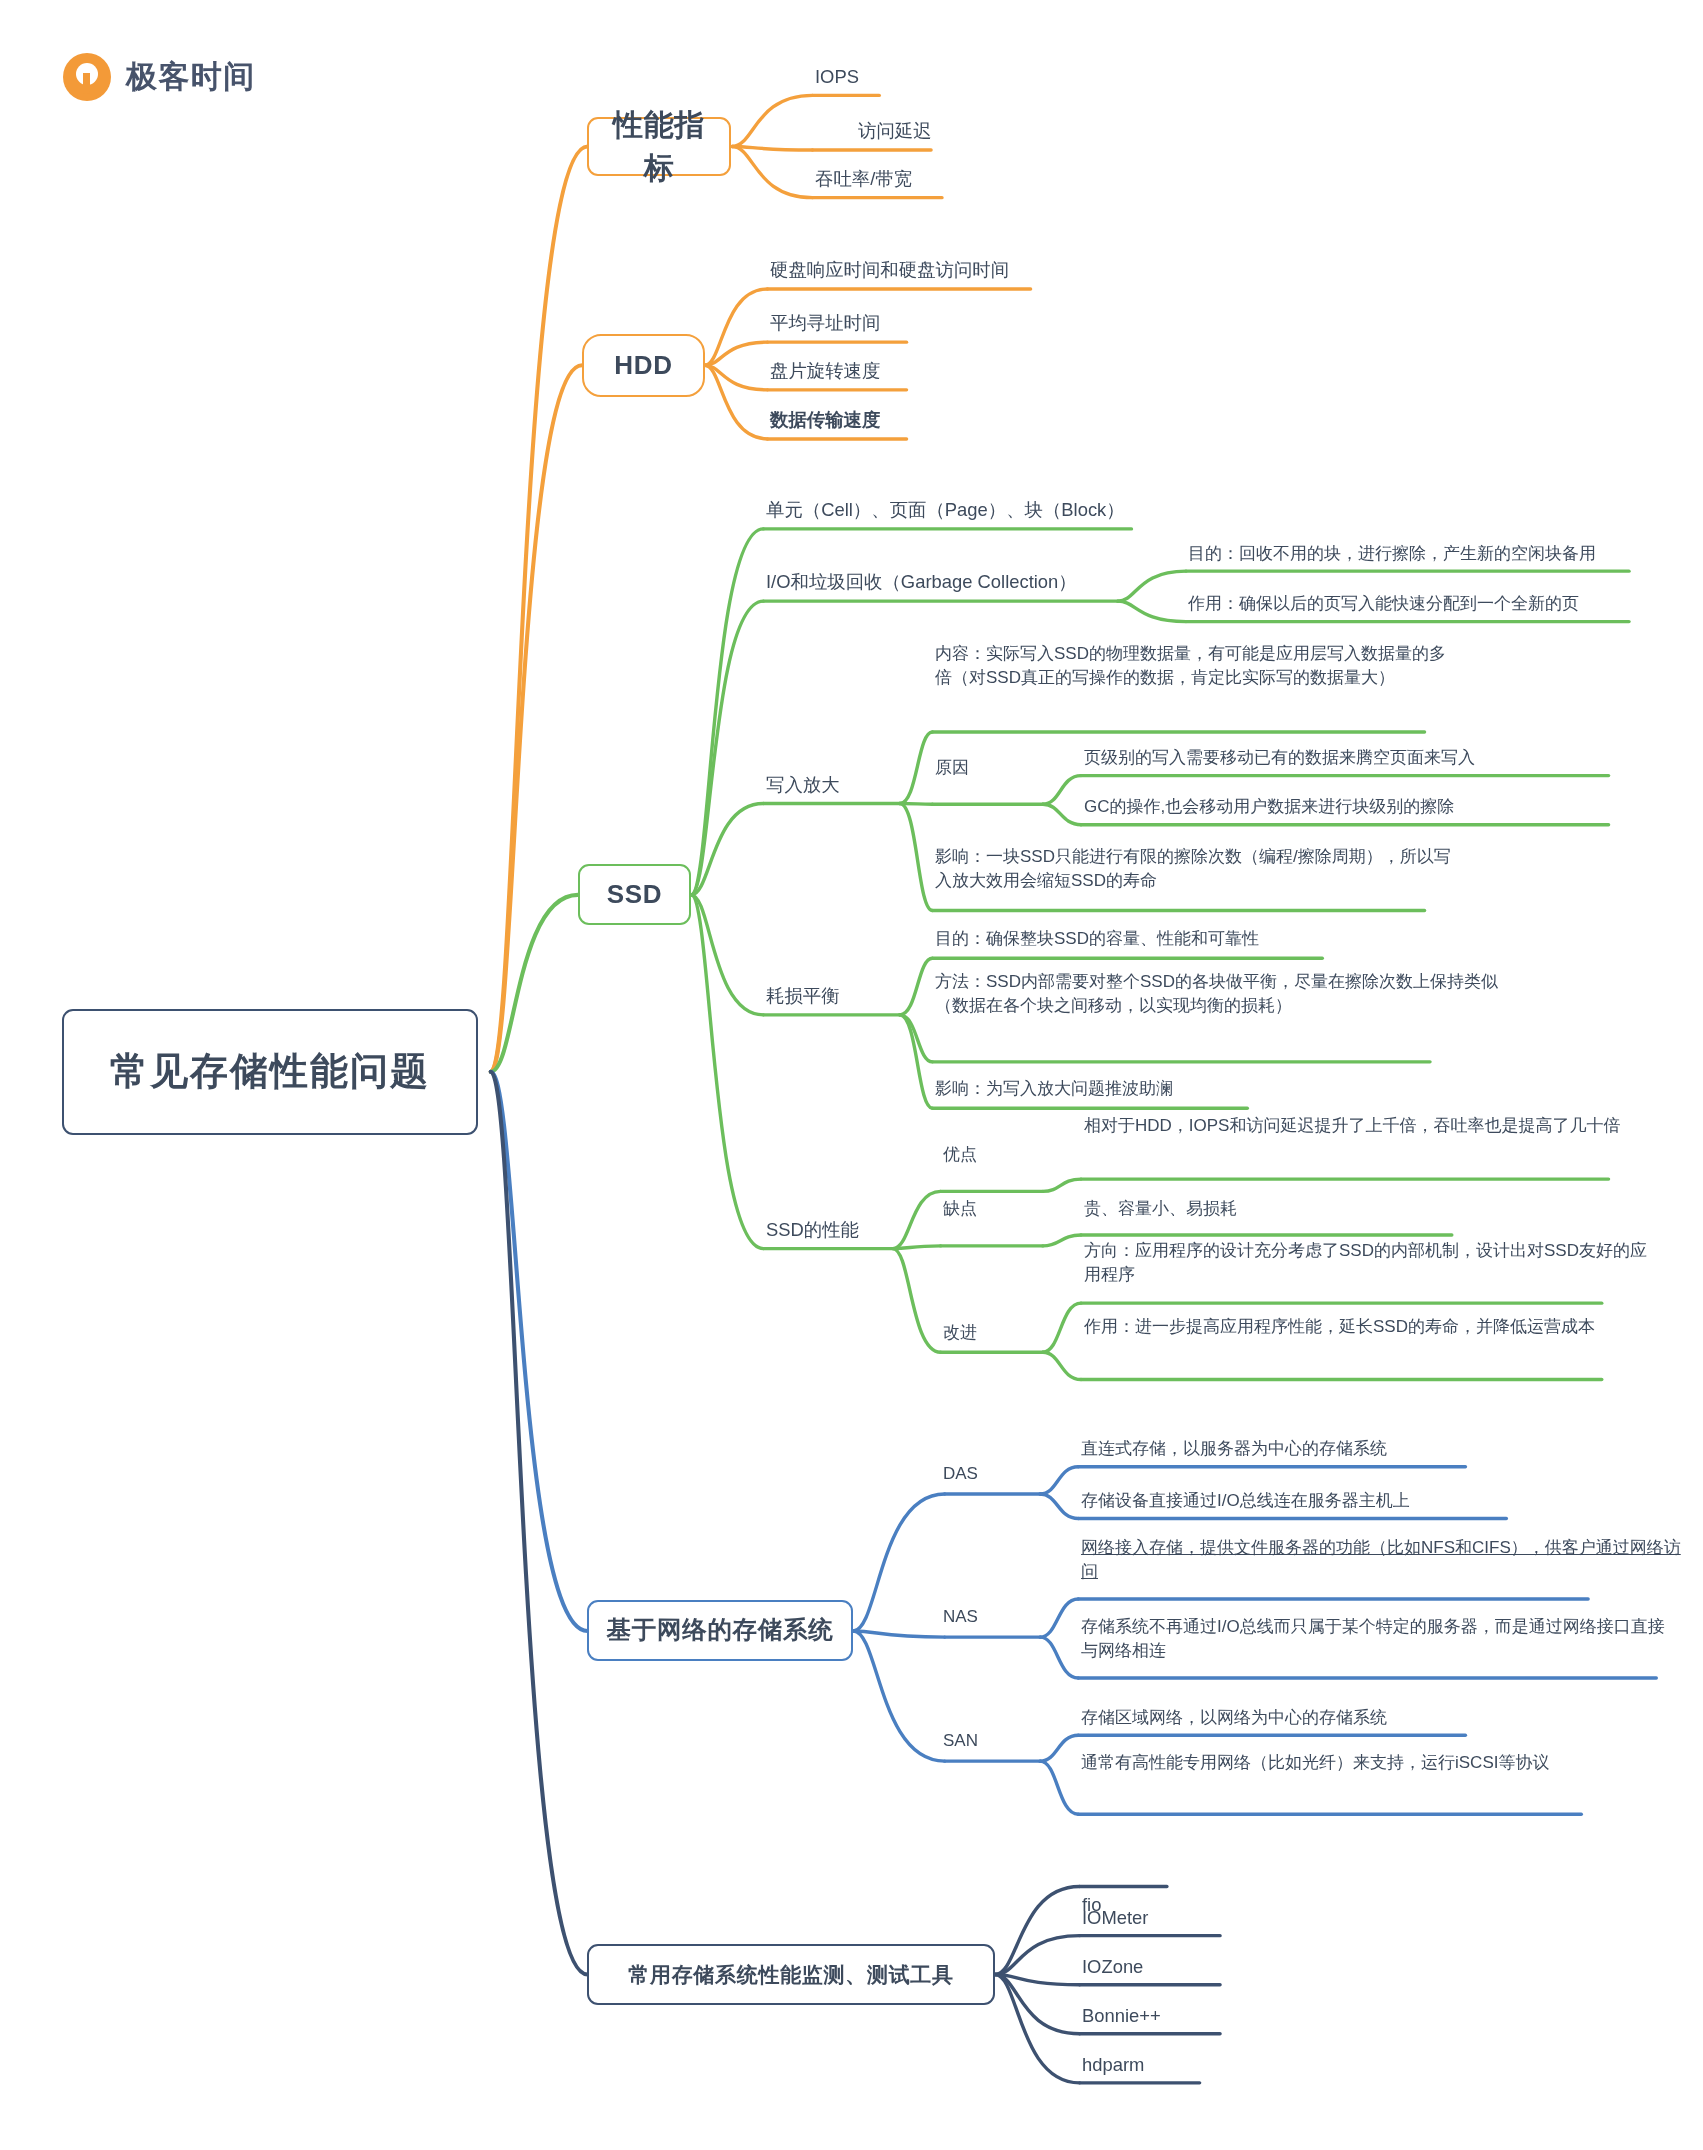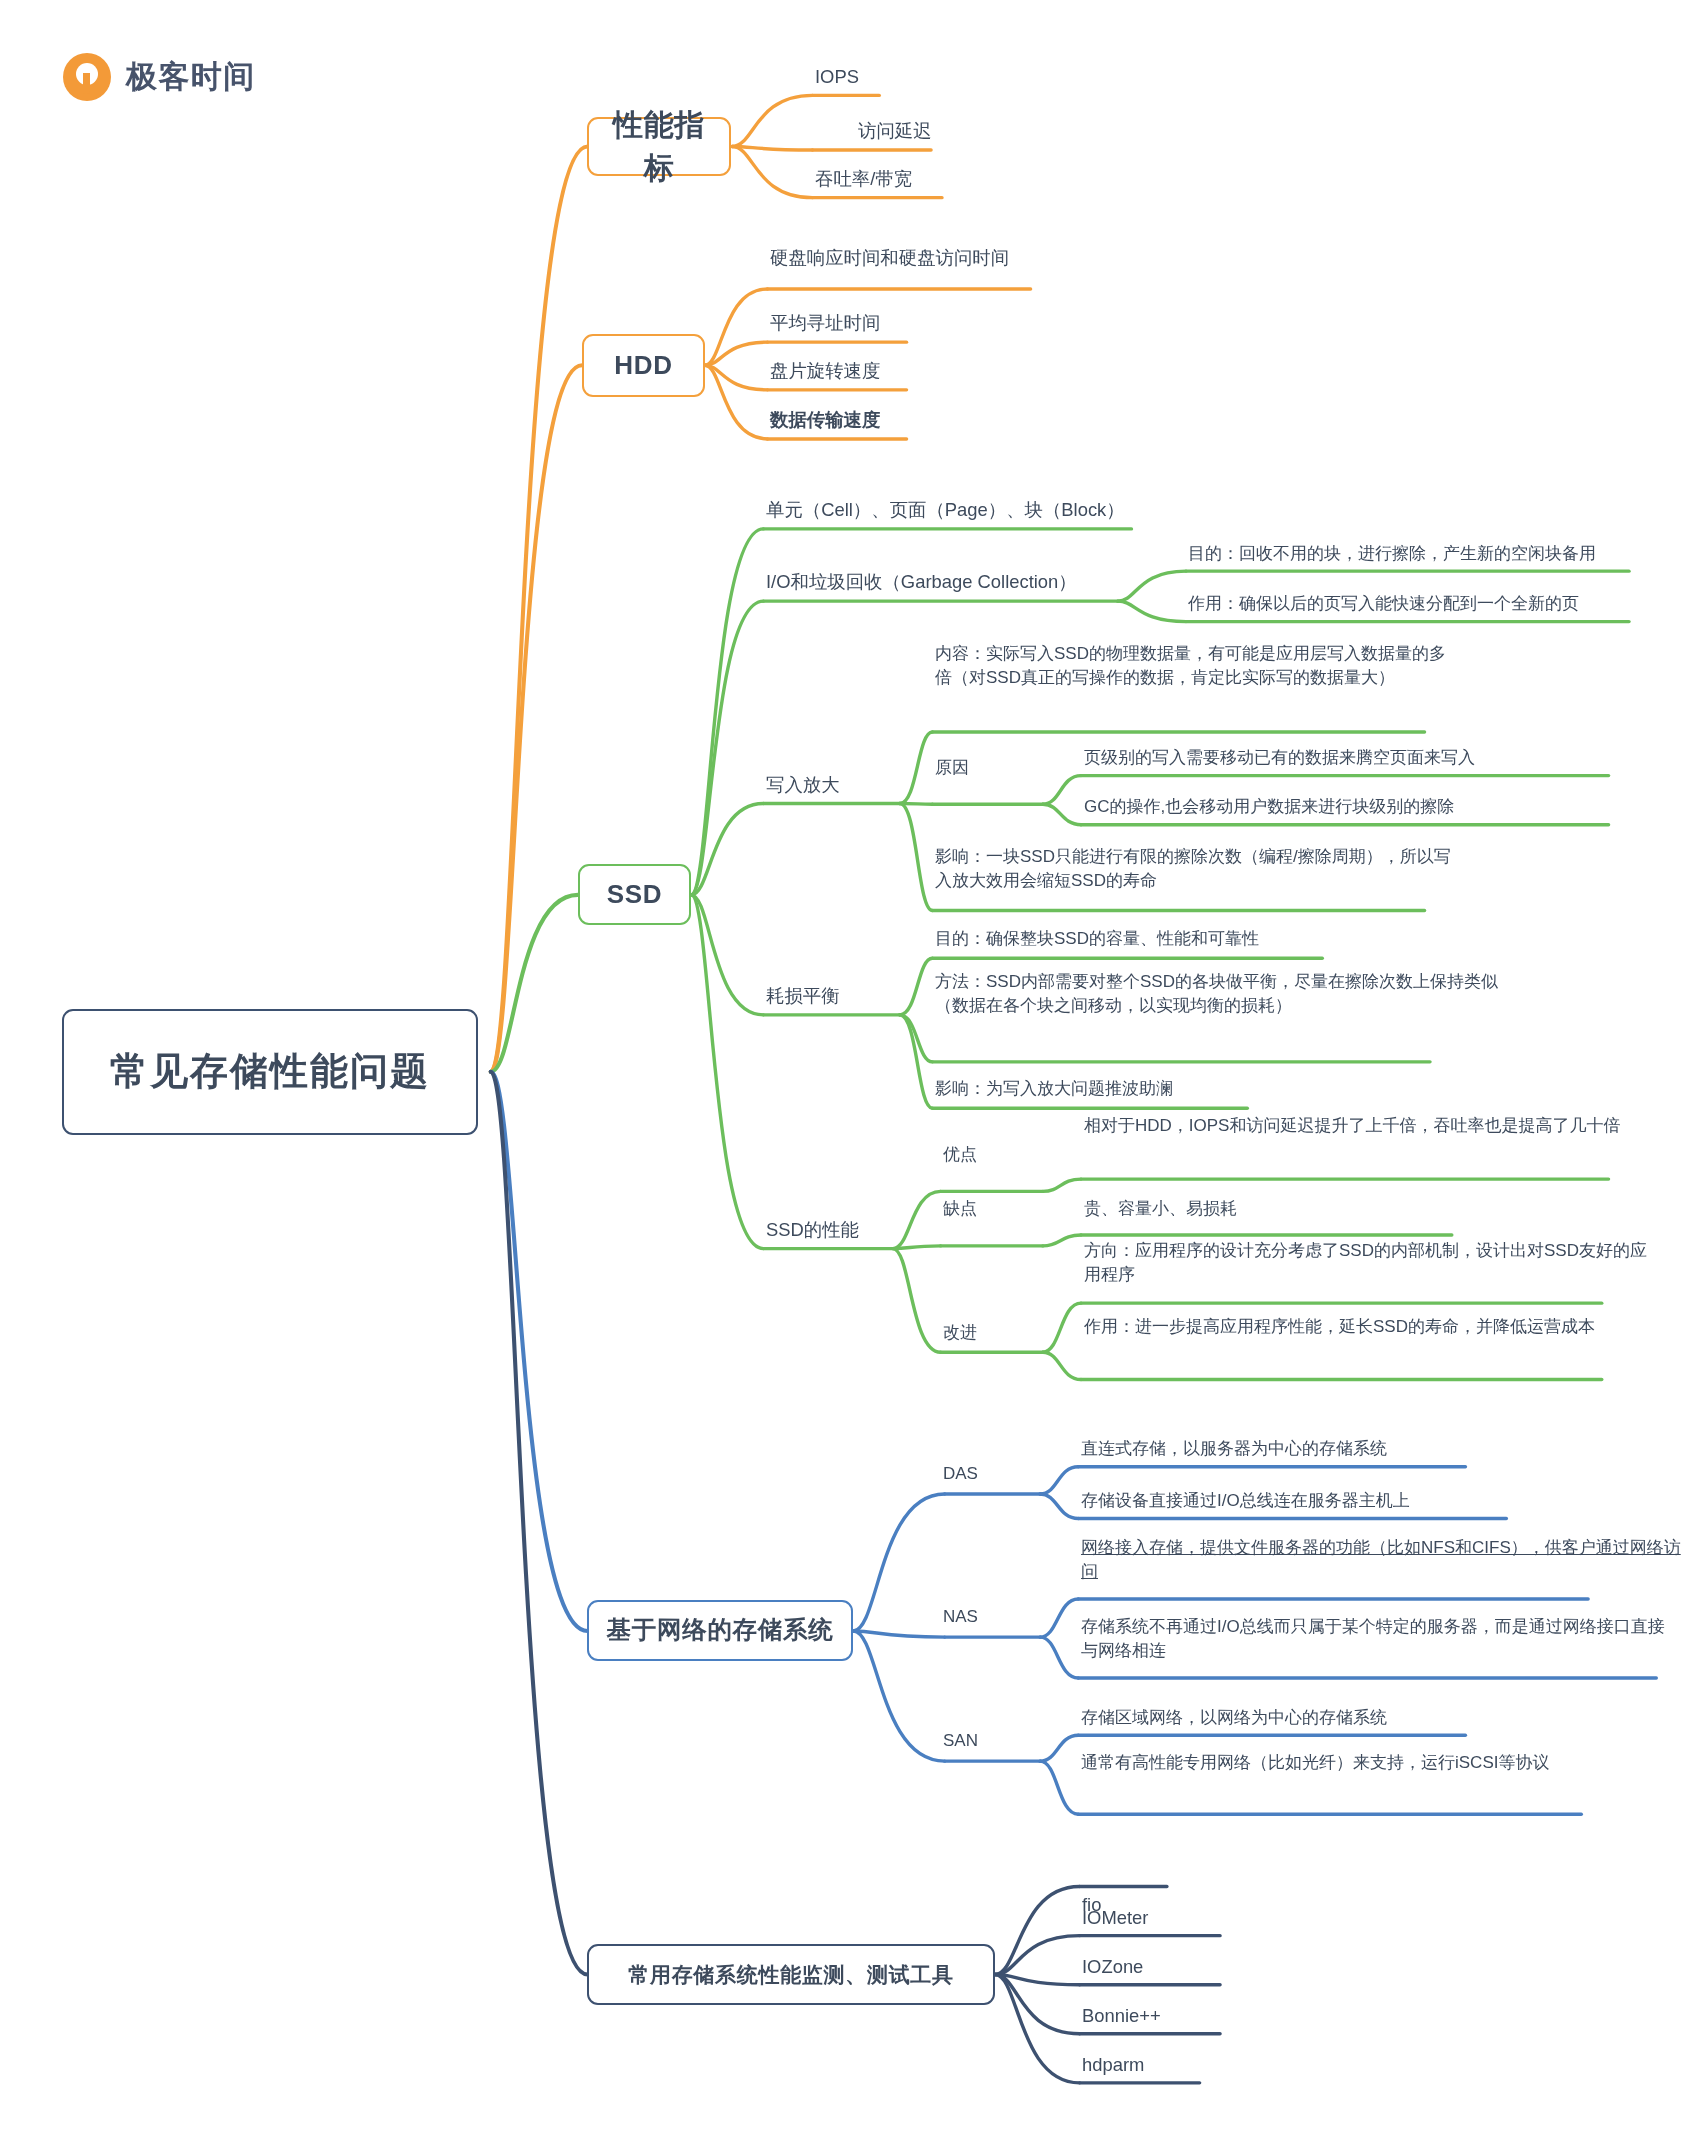--- a/index.html
+++ b/index.html
@@ -170,28 +170,28 @@
       <path d="M 1584 2912 L 1790 2912" fill="none" stroke="#3d5170" stroke-width="5" stroke-linecap="round"></path>
       <path d="M 1460 2897 C 1494.72 2897, 1494.72 2984, 1584 2984" fill="none" stroke="#3d5170" stroke-width="5" stroke-linecap="round"></path>
       <path d="M 1584 2984 L 1790 2984" fill="none" stroke="#3d5170" stroke-width="5" stroke-linecap="round"></path>
       <path d="M 1460 2897 C 1494.72 2897, 1494.72 3056, 1584 3056" fill="none" stroke="#3d5170" stroke-width="5" stroke-linecap="round"></path>
       <path d="M 1584 3056 L 1760 3056" fill="none" stroke="#3d5170" stroke-width="5" stroke-linecap="round"></path>
     </svg>
 
   <div id="node-layer">
       <div class="node boxed root" style="left: 62px; top: 1009px; width: 416px; height: 126px; border-color: rgb(61, 81, 112);">常见存储性能问题</div>
       <div class="node boxed lvl1" style="left: 587px; top: 117px; width: 144px; height: 59px; font-size: 30px; border-color: rgb(244, 160, 60);">性能指标</div>
-      <div class="node boxed lvl1" style="left: 582px; top: 334px; width: 123px; height: 63px; font-size: 26px; border-color: rgb(244, 160, 60);">HDD</div>
+      <div class="node boxed lvl1" style="left: 582px; top: 334px; width: 123px; height: 63px; font-size: 26px; border-color: rgb(244, 160, 60); border-radius: 19px;">HDD</div>
       <div class="node boxed lvl1" style="left: 578px; top: 864px; width: 113px; height: 61px; font-size: 26px; border-color: rgb(108, 190, 92);">SSD</div>
       <div class="node boxed lvl1" style="left: 587px; top: 1600px; width: 266px; height: 61px; font-size: 24.5px; border-color: rgb(74, 127, 193);">基于网络的存储系统</div>
       <div class="node boxed lvl1" style="left: 587px; top: 1944px; width: 408px; height: 61px; font-size: 21px; border-color: rgb(61, 81, 112);">常用存储系统性能监测、测试工具</div>
       <div class="node node plain lvl2" style="left: 815px; top: 59px; width: 286px; height: 37px;">IOPS</div>
       <div class="node node plain lvl2" style="left: 815px; top: 113px; width: 286px; height: 37px; margin-left: 43px;">访问延迟</div>
       <div class="node node plain lvl2" style="left: 815px; top: 161px; width: 286px; height: 37px;">吞吐率/带宽</div>
-      <div class="node node plain lvl2" style="left: 770px; top: 240px; width: 477px; height: 37px;">硬盘响应时间和硬盘访问时间</div>
+      <div class="node node plain lvl2" style="left: 770px; top: 252px; width: 477px; height: 37px;">硬盘响应时间和硬盘访问时间</div>
       <div class="node node plain lvl2" style="left: 770px; top: 305px; width: 477px; height: 37px;">平均寻址时间</div>
       <div class="node node plain lvl2" style="left: 770px; top: 353px; width: 477px; height: 37px;">盘片旋转速度</div>
       <div class="node node plain lvl2" style="left: 770px; top: 402px; width: 477px; height: 37px; font-weight: bold;">数据传输速度</div>
       <div class="node node plain lvl2" style="left: 766px; top: 492px; width: 477px; height: 37px;">单元（Cell）、页面（Page）、块（Block）</div>
       <div class="node node plain lvl2" style="left: 766px; top: 564px; width: 518px; height: 37px;">I/O和垃圾回收（Garbage Collection）</div>
       <div class="node node plain lvl3" style="left: 1188px; top: 537px; width: 681px; height: 34px;">目的：回收不用的块，进行擦除，产生新的空闲块备用</div>
       <div class="node node plain lvl3" style="left: 1188px; top: 587px; width: 681px; height: 34px;">作用：确保以后的页写入能快速分配到一个全新的页</div>
       <div class="node node plain lvl2" style="left: 766px; top: 767px; width: 136px; height: 37px;">写入放大</div>
       <div class="node node plain multiline lvl3" style="left: 935px; top: 642px; width: 518px; height: 82px;">内容：实际写入SSD的物理数据量，有可能是应用层写入数据量的多倍（对SSD真正的写操作的数据，肯定比实际写的数据量大）</div>
       <div class="node node plain lvl3" style="left: 935px; top: 750px; width: 109px; height: 37px;">原因</div>

